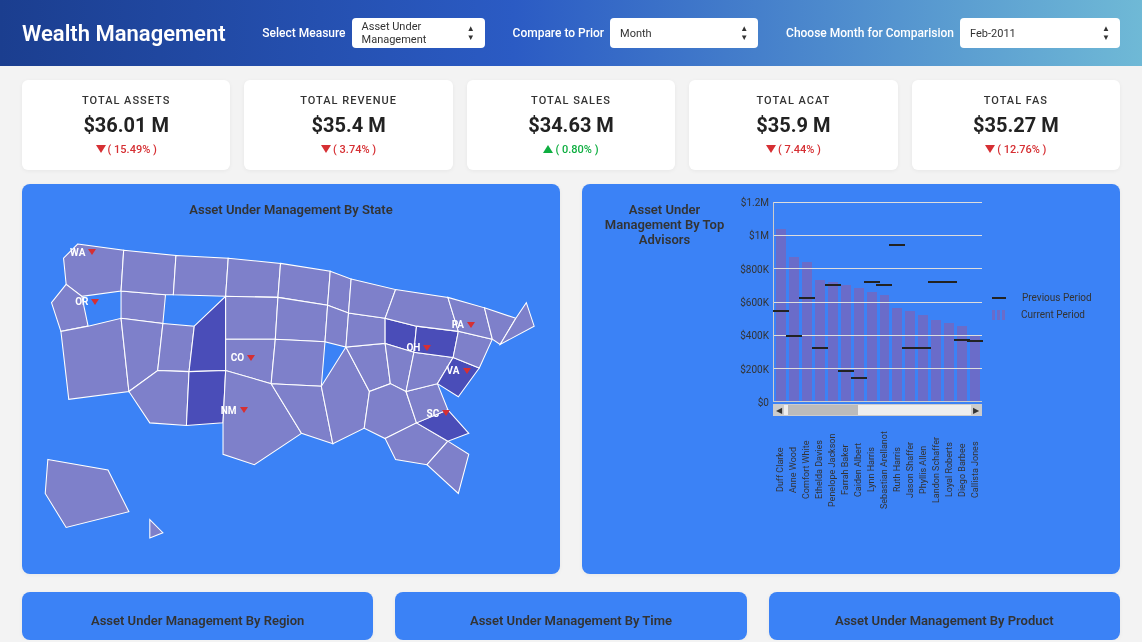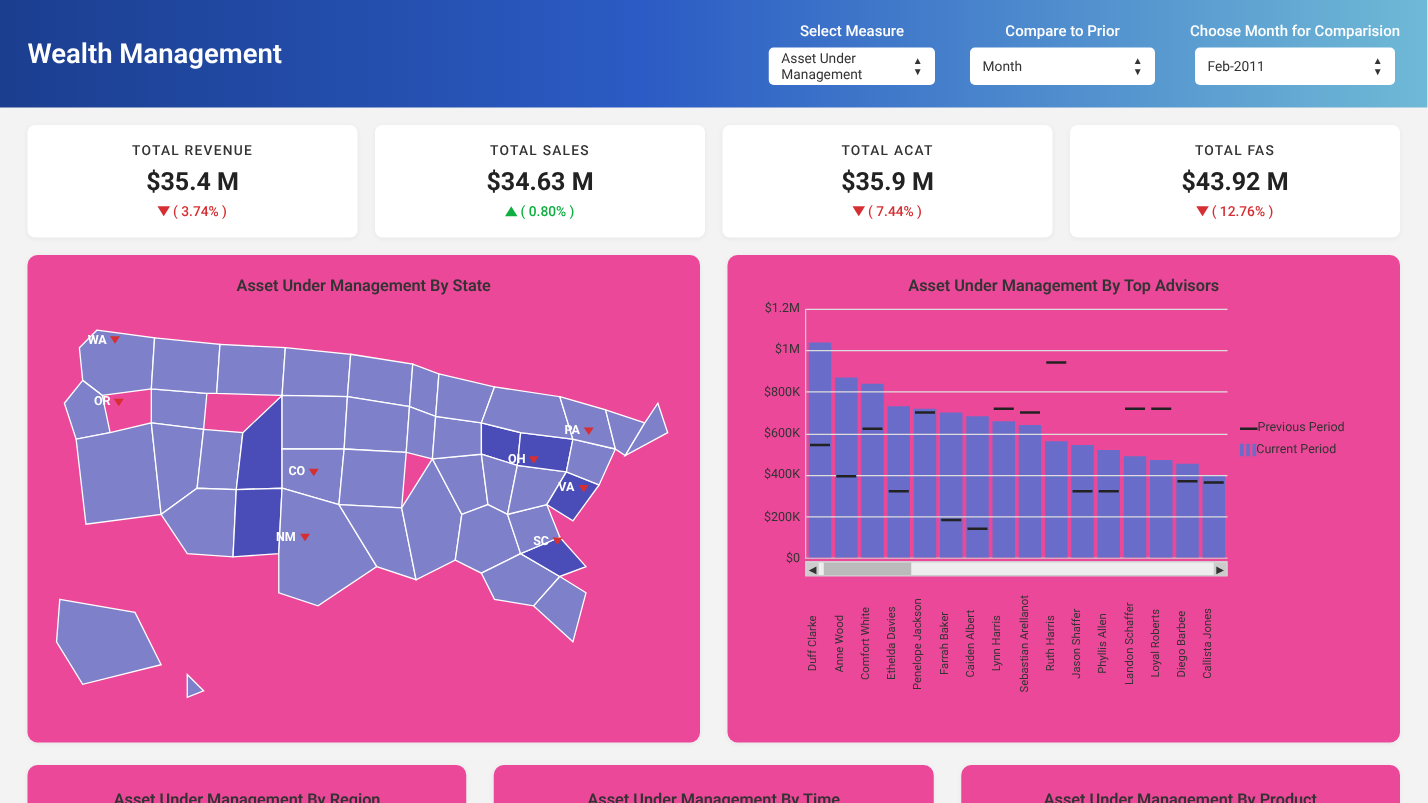--- a/index.html
+++ b/index.html
@@ -1,38 +1,38 @@
 <!DOCTYPE html>
 <html><head>
 <meta charset="utf-8">
 <style>
 *{box-sizing:border-box;margin:0;padding:0;font-family:-apple-system,BlinkMacSystemFont,'Segoe UI',Roboto,sans-serif}
 body{background:#f3f3f3;width:1142px}
 .header{background:linear-gradient(90deg,#1b3e8f 0%,#2b5bc4 45%,#6fb9d6 100%);padding:18px 22px;display:flex;align-items:center;justify-content:space-between;gap:20px}
 .brand{color:#fff;font-size:22px;font-weight:600}
 .controls{display:flex;gap:28px}
-.ctrl{display:flex;flex-direction:column;align-items:center;gap:6px}
+.ctrl{display:flex;align-items:center;gap:6px}
 .ctrl-label{color:#fff;font-size:12px;font-weight:500}
 .select{background:#fff;border-radius:4px;height:30px;display:flex;align-items:center;justify-content:space-between;padding:0 10px;font-size:11px;color:#333;gap:8px}
 .sel-measure{width:133px}.sel-prior{width:148px}.sel-month{width:160px}
 .chev{font-size:10px;line-height:1;display:flex;flex-direction:column;gap:1px;color:#333}
 .chev span{font-size:8px;line-height:1}
 .kpis{display:flex;gap:14px;padding:14px 22px}
 .kpi{flex:1;background:#fff;border-radius:6px;padding:14px;text-align:center;box-shadow:0 1px 4px rgba(0,0,0,.05)}
 .kpi-label{font-size:11px;letter-spacing:1px;color:#333;font-weight:500}
 .kpi-value{font-size:20px;font-weight:700;color:#222;margin-top:6px}
 .kpi-change{font-size:11px;margin-top:6px;font-weight:500}
 .down{color:#d62f33}.up{color:#0eae40}
 .arrow{display:inline-block;width:0;height:0;border-left:5px solid transparent;border-right:5px solid transparent;margin-right:2px}
 .arrow-down{border-top:8px solid currentColor}
 .arrow-up{border-bottom:8px solid currentColor}
 .panels{display:flex;gap:22px;padding:0 22px}
-.panel{background:#ec4899;border-radius:8px;box-shadow:0 1px 4px rgba(0,0,0,.05);padding:18px}
+.panel{background:#3b82f6;border-radius:8px;box-shadow:0 1px 4px rgba(0,0,0,.05);padding:18px}
 .panel-map{width:540px;height:390px;display:flex;flex-direction:column;align-items:center}
-.panel-adv{width:540px;height:390px;display:flex;flex-direction:column}
+.panel-adv{width:540px;height:390px;display:flex;flex-direction:row}
 .panel-title{font-size:13px;font-weight:600;color:#333;margin-bottom:10px;text-align:center}
 .map-wrap{position:relative;flex:1;width:100%}
 .map-svg{width:100%;height:100%}
 .state-pill{position:absolute;display:flex;align-items:center;gap:3px;color:#fff;font-size:10px;font-weight:700}
 .state-pill .ar{width:0;height:0;border-left:4px solid transparent;border-right:4px solid transparent;border-top:6px solid #d62f33}
 .adv-body{display:flex;gap:10px;flex:1}
 .adv-chart{flex:1;display:flex;flex-direction:column}
 .y-axis{position:relative;width:44px;height:200px}
 .y-tick{position:absolute;right:4px;font-size:10px;color:#333}
 .plot{position:relative;flex:1;height:200px;border-left:1px solid #ccc;border-bottom:1px solid #ccc}
@@ -42,21 +42,21 @@
 .bar{width:100%;background:#6a6cc9}
 .prev-mark{width:16px;height:2px;background:#222;margin-bottom:-1px;position:relative;z-index:2}
 .x-labels{display:flex;gap:3px;padding:0 2px;margin-top:6px}
 .x-lbl{flex:1;font-size:9px;color:#333;text-align:center;writing-mode:vertical-rl;transform:rotate(180deg);height:96px}
 .chart-row{display:flex}
 .scrollbar{height:12px;background:#eee;border:1px solid #ccc;display:flex;align-items:center;margin-top:2px}
 .scrollbar .handle{width:70px;height:100%;background:#bbb;margin-left:4px}
 .scrollbar .rarrow{margin-left:auto;width:10px;height:100%;background:#ccc;display:flex;align-items:center;justify-content:center;font-size:8px;color:#333}
 .scrollbar .larrow{width:10px;height:100%;background:#ccc;display:flex;align-items:center;justify-content:center;font-size:8px;color:#333}
 .legend{width:110px;font-size:10px;display:flex;flex-direction:column;gap:6px;padding-top:90px}
-.leg-row{display:flex;align-items:center;gap:0;color:#333}
+.leg-row{display:flex;align-items:center;gap:16px;color:#333}
 .leg-line{width:14px;height:2px;background:#222}
 .leg-bar{display:flex;gap:2px}
 .leg-bar span{width:3px;height:10px;background:#6a6cc9}
 .lower{display:flex;gap:22px;padding:18px 22px 0}
 .lower .panel{flex:1;height:48px;padding:12px;display:flex;align-items:flex-end;justify-content:center}
 .lower .panel-title{margin:0}
 </style>
 </head>
 <body>
 
@@ -91,37 +91,42 @@
             <span>▲</span>
             <span>▼</span>
           </span>
       </div>
     </div>
   </div>
 </div>
 
 <div class="kpis" id="kpis">
     <div class="kpi">
+       <div class="kpi-label">TOTAL ASSETS</div>
+       <div class="kpi-value">$36.01 M</div>
+       <div class="kpi-change down"><span class="arrow arrow-down"></span>( 15.49% )</div>
+     </div>
+    <div class="kpi">
        <div class="kpi-label">TOTAL REVENUE</div>
        <div class="kpi-value">$35.4 M</div>
        <div class="kpi-change down"><span class="arrow arrow-down"></span>( 3.74% )</div>
      </div>
     <div class="kpi">
        <div class="kpi-label">TOTAL SALES</div>
        <div class="kpi-value">$34.63 M</div>
        <div class="kpi-change up"><span class="arrow arrow-up"></span>( 0.80% )</div>
      </div>
     <div class="kpi">
        <div class="kpi-label">TOTAL ACAT</div>
        <div class="kpi-value">$35.9 M</div>
        <div class="kpi-change down"><span class="arrow arrow-down"></span>( 7.44% )</div>
      </div>
     <div class="kpi">
        <div class="kpi-label">TOTAL FAS</div>
-       <div class="kpi-value">$43.92 M</div>
+       <div class="kpi-value">$35.27 M</div>
        <div class="kpi-change down"><span class="arrow arrow-down"></span>( 12.76% )</div>
      </div>
   </div>
 
 <div class="panels">
   <div class="panel panel-map">
     <div class="panel-title">Asset Under Management By State</div>
     <div class="map-wrap" id="map-wrap">
       <svg class="map-svg" viewBox="0 0 960 600">
         <g fill="#7e80ca" stroke="#fff" stroke-width="2">

